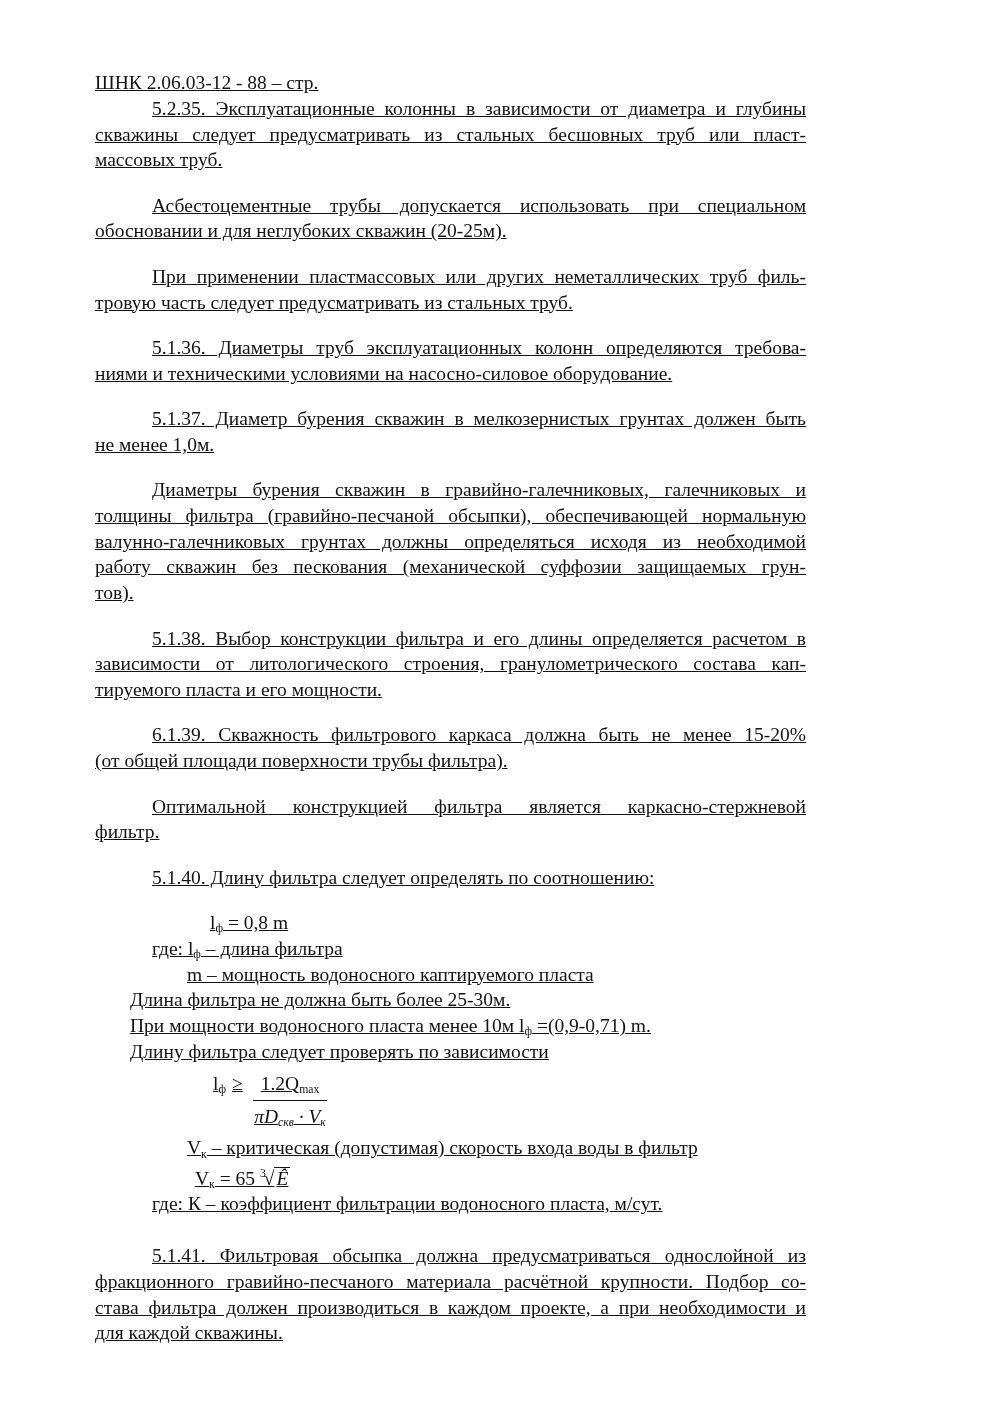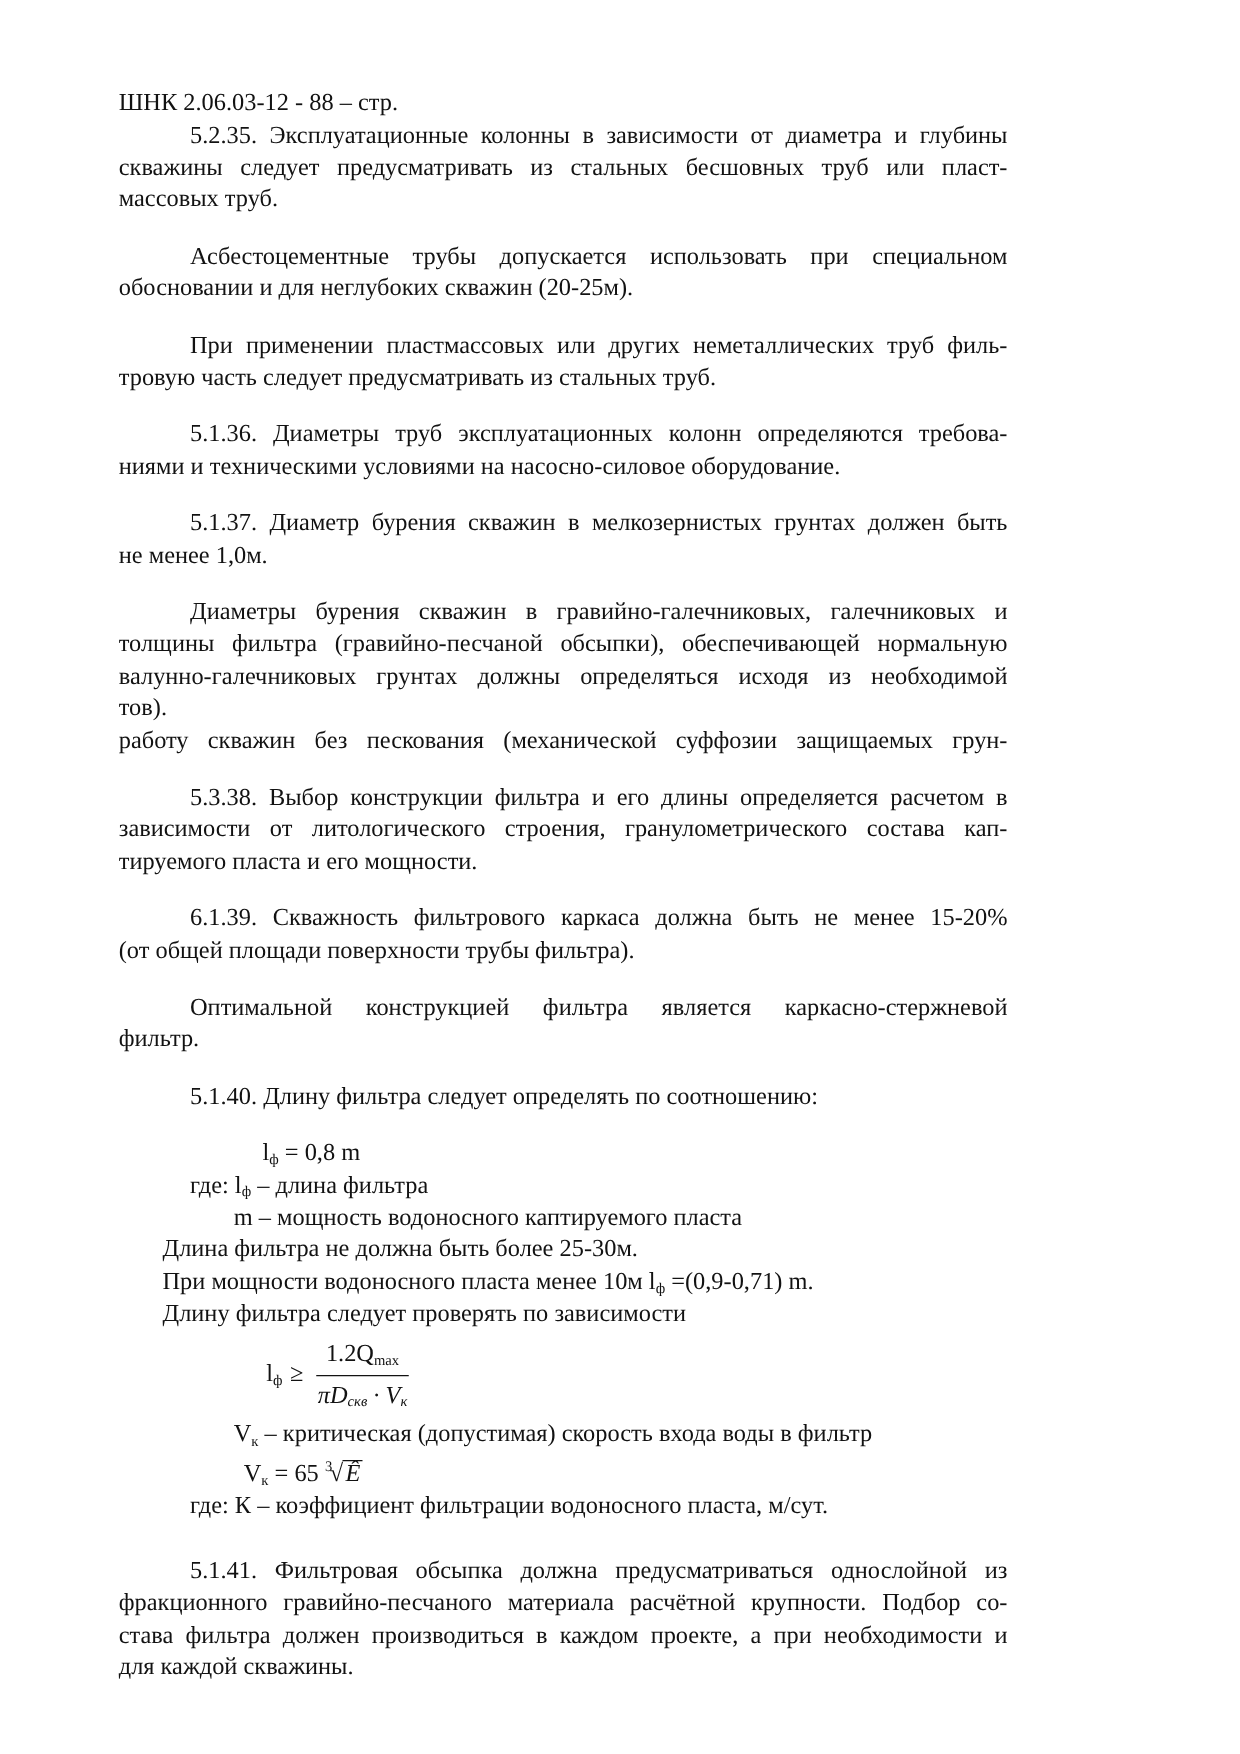--- a/index.html
+++ b/index.html
@@ -14,20 +14,21 @@
     font-family: "Liberation Serif", "DejaVu Serif", serif;
     color: #121212;
   }
   .page {
     box-sizing: border-box;
     width: 888px;
     height: 1403px;
     padding: 70px 82px 6px 95px;
     font-size: 19.5px;
     line-height: 25.8px;
+    text-decoration: underline;
   }
   .ln { min-height: 25.8px; }
   
   .jl { text-align: justify; text-align-last: justify; }
   
   .ind { text-indent: 57px; }
   
   .t35 { padding-left: 35px; }
   .t57 { padding-left: 57px; }
   .t92 { padding-left: 92px; }
@@ -37,21 +38,20 @@
     font-size: 0.6em;
     line-height: 0;
     vertical-align: baseline;
     position: relative;
     top: 0.28em;
   }
   .it { font-style: italic; }
   
   .formula-row {
     display: flex;
-    align-items: center;
     padding: 6px 0 6px 118px;
   }
   .rel { padding: 0 10px 0 6px; }
   .frac { display: inline-block; text-align: center; vertical-align: middle; }
   .frac .num {
     display: block;
     border-bottom: 1.6px solid #121212;
     padding: 0 8px 3px 8px;
   }
   .frac .den { display: block; padding-top: 3px; }
@@ -106,27 +106,27 @@
     </p>
     <div class="ln jl ind">5.1.37. Диаметр бурения скважин в мелкозернистых грунтах должен быть</div>
     <div class="ln">не менее 1,0м.</div>
   <p></p>
 
   <p class="para">
     </p>
     <div class="ln jl ind">Диаметры бурения скважин в гравийно-галечниковых, галечниковых и</div>
     <div class="ln jl">толщины фильтра (гравийно-песчаной обсыпки), обеспечивающей нормальную</div>
     <div class="ln jl">валунно-галечниковых грунтах должны определяться исходя из необходимой</div>
+    <div class="ln jl">работу скважин без пескования (механической суффозии защищаемых грун-</div>
     <div class="ln">тов).</div>
-    <div class="ln jl">работу скважин без пескования (механической суффозии защищаемых грун-</div>
   <p></p>
 
   <p class="para">
     </p>
-    <div class="ln jl ind">5.3.38. Выбор конструкции фильтра и его длины определяется расчетом в</div>
+    <div class="ln jl ind">5.1.38. Выбор конструкции фильтра и его длины определяется расчетом в</div>
     <div class="ln jl">зависимости от литологического строения, гранулометрического состава кап-</div>
     <div class="ln">тируемого пласта и его мощности.</div>
   <p></p>
 
   <p class="para">
     </p>
     <div class="ln jl ind">6.1.39. Скважность фильтрового каркаса должна быть не менее 15-20%</div>
     <div class="ln">(от общей площади поверхности трубы фильтра).</div>
   <p></p>
 

